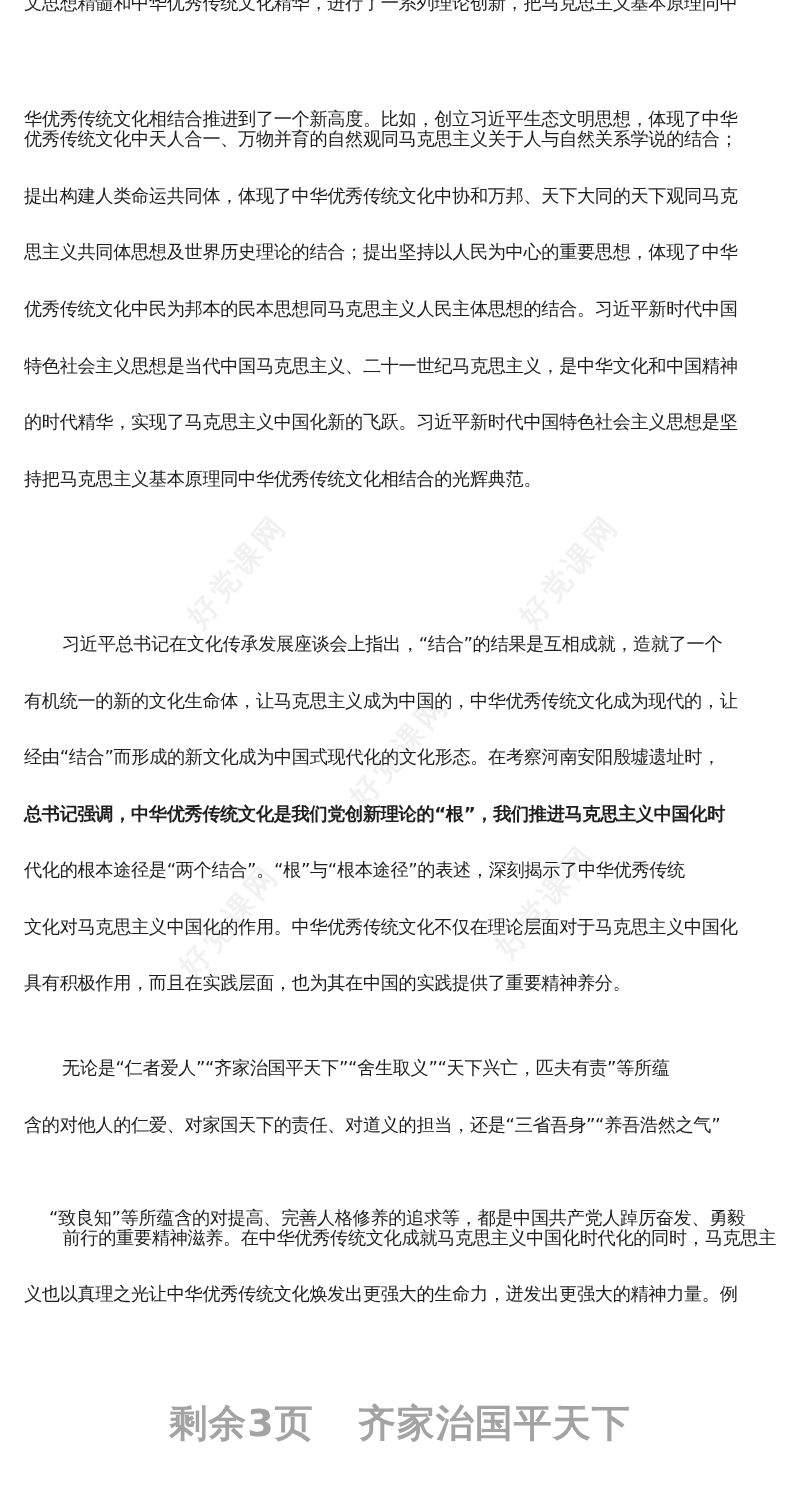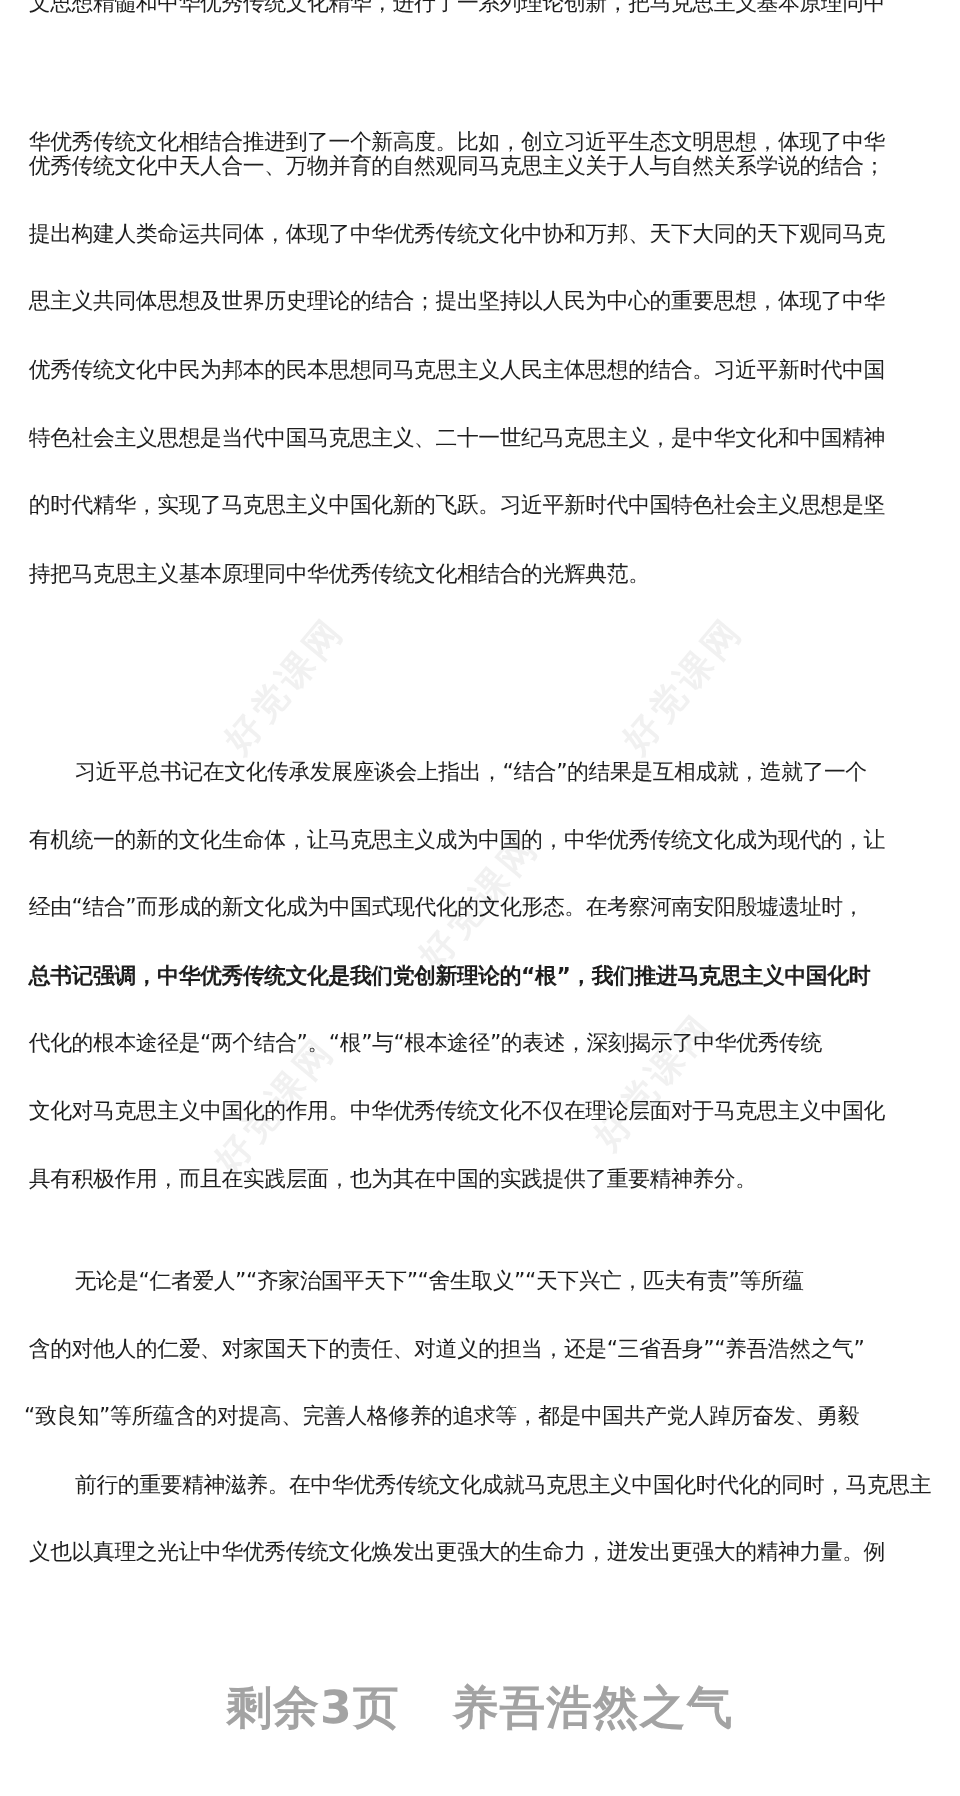--- a/index.html
+++ b/index.html
@@ -97,22 +97,22 @@
     <div class="line" style="top:745px;">经由“结合”而形成的新文化成为中国式现代化的文化形态。在考察河南安阳殷墟遗址时，</div>
     <div class="line" style="top:802px;font-weight:bold;">总书记强调，中华优秀传统文化是我们党创新理论的“根”，我们推进马克思主义中国化时</div>
     <div class="line" style="top:858px;">代化的根本途径是“两个结合”。“根”与“根本途径”的表述，深刻揭示了中华优秀传统</div>
     <div class="line" style="top:915px;">文化对马克思主义中国化的作用。中华优秀传统文化不仅在理论层面对于马克思主义中国化</div>
     <div class="line" style="top:971px;">具有积极作用，而且在实践层面，也为其在中国的实践提供了重要精神养分。</div>
   </div>
 
   <div>
     <div class="line indent" style="top:1056px;">无论是“仁者爱人”“齐家治国平天下”“舍生取义”“天下兴亡，匹夫有责”等所蕴</div>
     <div class="line" style="top:1113px;">含的对他人的仁爱、对家国天下的责任、对道义的担当，还是“三省吾身”“养吾浩然之气”</div>
-    <div class="line quote-start" style="top:1169px;">“致良知”等所蕴含的对提高、完善人格修养的追求等，都是中国共产党人踔厉奋发、勇毅</div>
+    <div class="line quote-start" style="top:1206px;margin-left:29px;">“致良知”等所蕴含的对提高、完善人格修养的追求等，都是中国共产党人踔厉奋发、勇毅</div>
     <div class="line" style="top:1226px;text-align:right;">前行的重要精神滋养。在中华优秀传统文化成就马克思主义中国化时代化的同时，马克思主</div>
     <div class="line" style="top:1282px;">义也以真理之光让中华优秀传统文化焕发出更强大的生命力，迸发出更强大的精神力量。例</div>
   </div>
 
   <div class="remaining">
-    <span>剩余3页</span><span class="gap"></span><span>养吾浩然之气</span>
+    <span>剩余3页</span><span class="gap"></span><span>齐家治国平天下</span>
   </div>
 
 </div>
 
 </body></html>

